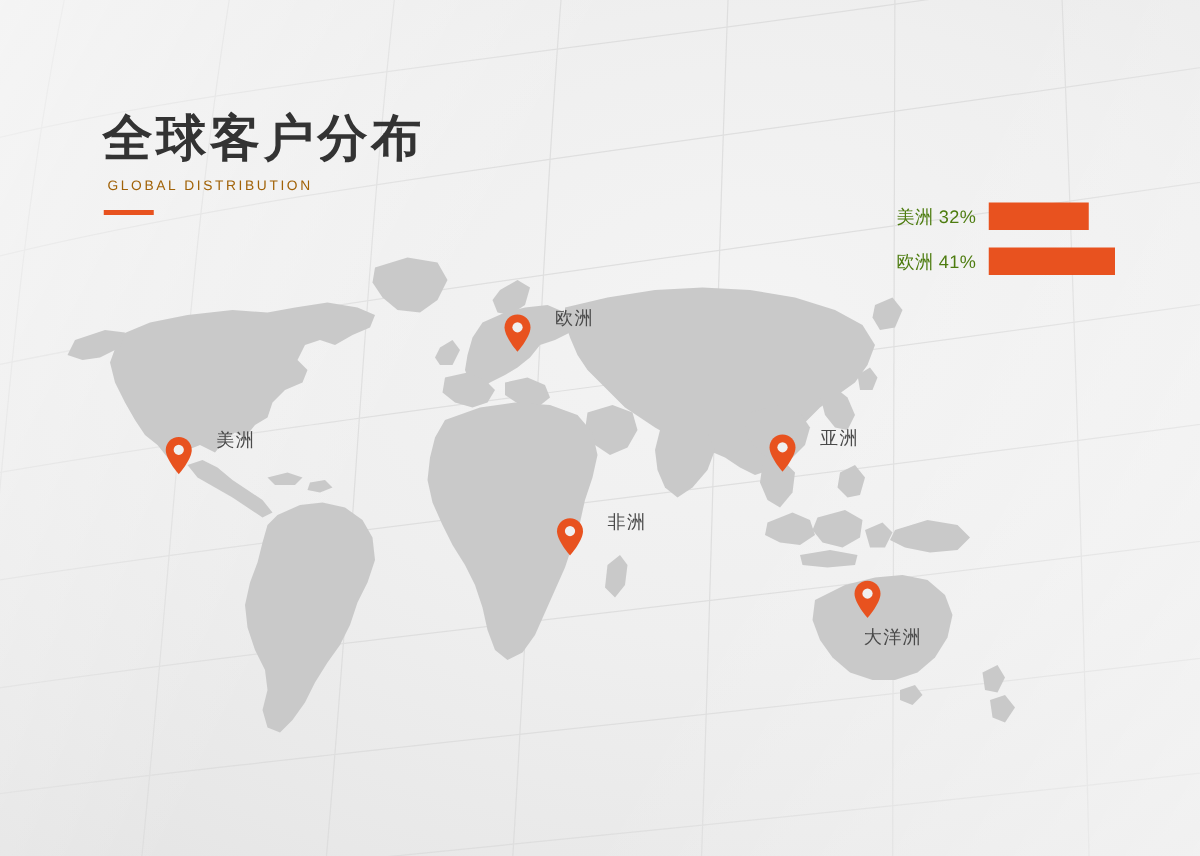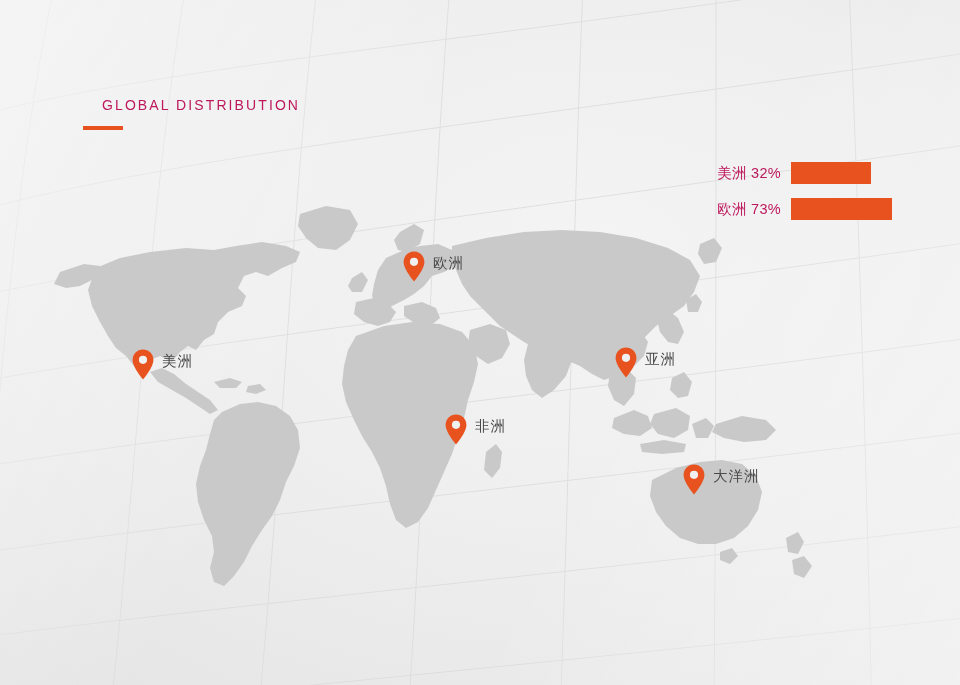--- a/index.html
+++ b/index.html
@@ -42,24 +42,24 @@
   .title-zh {
     font-size: 40px;
     font-weight: bold;
     letter-spacing: 3px;
     color: #333333;
     line-height: 1.15;
     margin: 0;
     white-space: nowrap;
   }
   .title-en {
-    font-size: 14px;
+    font-size: 11px;
     letter-spacing: 2.1px;
-    color: #be185d;
-    margin: 9px 0 0 20px;
+    color: #a16207;
+    margin: 9px 0 0 4px;
     white-space: nowrap;
   }
   .accent-rule {
     width: 40px;
     height: 4px;
     background: #e8521f;
     margin-top: 13px;
     margin-left: 1px;
   }
 
@@ -71,22 +71,22 @@
     width: 960px;
     height: 685px;
     pointer-events: none;
   }
   .map-svg { display: block; }
 
   
   .marker {
     position: absolute;
     display: flex;
-    align-items: center;
     transform: translate(-11px, -34px);
+    gap: 11px;
   }
   .pin {
     width: 22px;
     height: 31px;
     flex: none;
   }
   .marker-label {
     font-size: 14.5px;
     color: #4a4a4a;
     letter-spacing: 1px;
@@ -104,21 +104,21 @@
   }
   .chart-row {
     display: flex;
     align-items: center;
     height: 36px;
   }
   .row-label {
     width: 91px;
     text-align: right;
     font-size: 14.5px;
-    color: #be185d;
+    color: #4d7c0f;
     letter-spacing: 0.3px;
     white-space: nowrap;
     padding-right: 10px;
     box-sizing: border-box;
   }
   .bar-track {
     position: relative;
     flex: 1;
     height: 22px;
   }
@@ -220,20 +220,21 @@
         <path d="M652,480 L676,468 L700,462 L722,460 L742,464 L756,476 L762,492 L758,510
           L748,526 L734,538 L716,544 L698,544 L680,538 L666,526 L656,512 L650,496 Z"></path>
         <path d="M720,552 L732,548 L738,556 L730,564 L720,560 Z"></path>
         <path d="M786,538 L798,532 L804,542 L798,554 L788,552 Z"></path>
         <path d="M792,560 L804,556 L812,566 L804,578 L794,574 Z"></path>
       </g>
     </svg>
   </div>
 
   <div class="heading">
+    <h1 class="title-zh">全球客户分布</h1>
     <div class="title-en">GLOBAL DISTRIBUTION</div>
     <div class="accent-rule"></div>
   </div>
 
   <div id="markers">
       <div class="marker" style="left: 143px; top: 383px;">
         <svg class="pin" viewBox="0 0 22 31">
           <path d="M11 0.6 C5.2 0.6 0.6 5.2 0.6 11 C0.6 18.6 11 30.4 11 30.4 C11 30.4 21.4 18.6 21.4 11 C21.4 5.2 16.8 0.6 11 0.6 Z" fill="#e8521f"></path>
           <circle cx="11" cy="10.8" r="4.1" fill="#f0f0f0"></circle>
         </svg>
@@ -253,39 +254,39 @@
         </svg>
         <span class="marker-label">亚洲</span>
       </div>
       <div class="marker" style="left: 456px; top: 448px;">
         <svg class="pin" viewBox="0 0 22 31">
           <path d="M11 0.6 C5.2 0.6 0.6 5.2 0.6 11 C0.6 18.6 11 30.4 11 30.4 C11 30.4 21.4 18.6 21.4 11 C21.4 5.2 16.8 0.6 11 0.6 Z" fill="#e8521f"></path>
           <circle cx="11" cy="10.8" r="4.1" fill="#f0f0f0"></circle>
         </svg>
         <span class="marker-label">非洲</span>
       </div>
-      <div class="marker" style="left: 694px; top: 498px;">
+      <div class="marker" style="left: 694px; top: 498px; flex-direction: column;">
         <svg class="pin" viewBox="0 0 22 31">
           <path d="M11 0.6 C5.2 0.6 0.6 5.2 0.6 11 C0.6 18.6 11 30.4 11 30.4 C11 30.4 21.4 18.6 21.4 11 C21.4 5.2 16.8 0.6 11 0.6 Z" fill="#e8521f"></path>
           <circle cx="11" cy="10.8" r="4.1" fill="#f0f0f0"></circle>
         </svg>
         <span class="marker-label">大洋洲</span>
       </div>
     </div>
 
   <div class="chart">
     <div id="chart-rows">
         <div class="chart-row">
           <div class="row-label">美洲 32%</div>
           <div class="bar-track">
             <div class="bar" style="width: 80px; background: rgb(232, 82, 31);"></div>
           </div>
         </div>
         <div class="chart-row">
-          <div class="row-label">欧洲 73%</div>
+          <div class="row-label">欧洲 41%</div>
           <div class="bar-track">
             <div class="bar" style="width: 101px; background: rgb(232, 82, 31);"></div>
           </div>
         </div>
       </div>
   </div>
 
 </div>
 
 </body></html>

